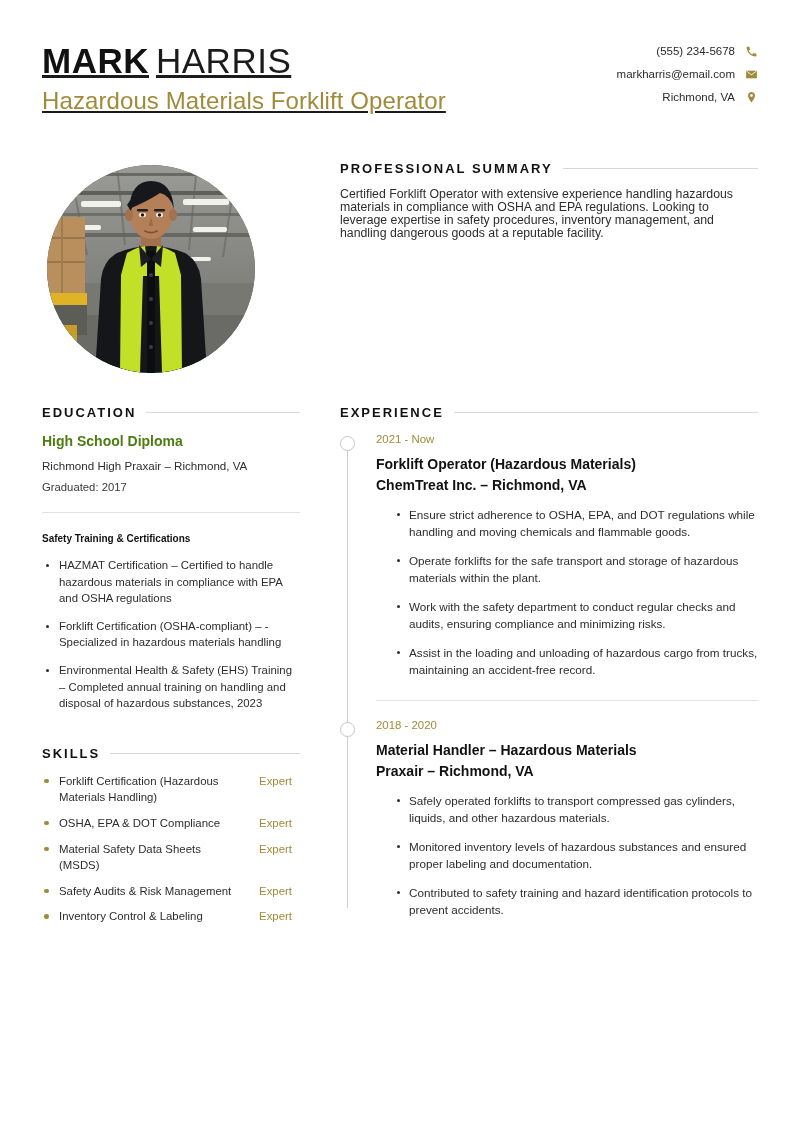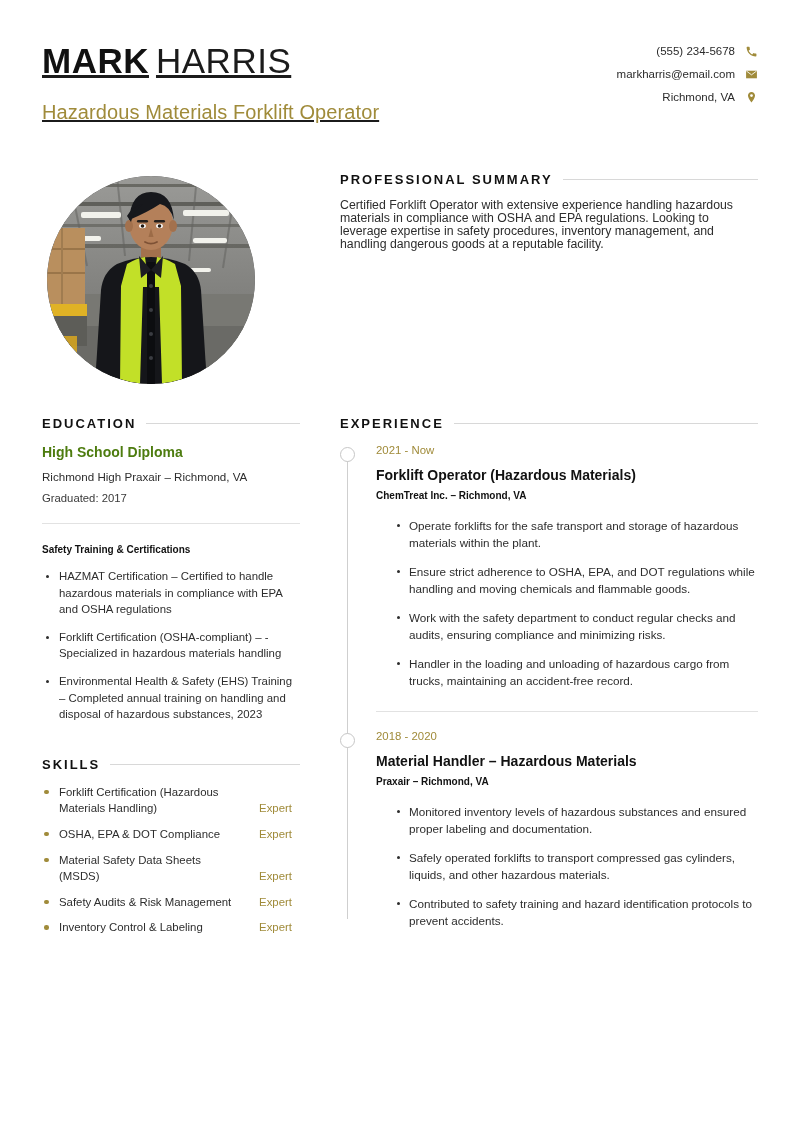--- a/index.html
+++ b/index.html
@@ -38,22 +38,22 @@
   .name {
     font-size: 35px;
     line-height: 42px;
     letter-spacing: 0.5px;
     white-space: nowrap;
   }
   .name .first { font-weight: 700; color: #111111; }
   .name .last  { font-weight: 300; color: #1b1b1b; margin-left: 7px; }
 
   .job-title {
-    margin-top: 17px;
-    font-size: 20px;
+    margin-top: 6px;
+    font-size: 24px;
     line-height: 26px;
     font-weight: 400;
     color: #a08b3a;
     letter-spacing: 0.1px;
   }
 
   .contact {
     padding-top: 10px;
     display: flex;
     flex-direction: column;
@@ -178,21 +178,21 @@
     position: absolute;
     left: 4px; top: 7px;
     width: 3px; height: 3px;
     border-radius: 50%;
     background: #2d2d2d;
   }
 
   
   .skill-row {
     display: flex;
-    align-items: flex-end;
+    align-items: flex-start;
     justify-content: space-between;
     gap: 20px;
     margin-bottom: 9px;
   }
   .skill-row:last-child { margin-bottom: 0; }
   .skill-name {
     position: relative;
     padding-left: 17px;
     font-size: 11.4px;
     line-height: 16.6px;
@@ -245,21 +245,21 @@
     color: #a08b3a;
     margin-bottom: 7px;
   }
   .job-role {
     font-size: 14px;
     font-weight: 700;
     color: #111111;
     line-height: 20px;
   }
   .job-company {
-    font-size: 10px;
+    font-size: 14px;
     font-weight: 700;
     color: #111111;
     line-height: 20px;
     margin-top: 1px;
   }
   ul.job-points {
     list-style: none;
     margin-top: 11px;
     padding-left: 19px;
   }
@@ -505,37 +505,37 @@
 
       <div class="timeline">
         <div class="tl-line"></div>
 
         <div class="job">
           <div class="dot"></div>
           <div class="job-date">2021 - Now</div>
           <div class="job-role">Forklift Operator (Hazardous Materials)</div>
           <div class="job-company">ChemTreat Inc. – Richmond, VA</div>
           <ul class="job-points">
+            <li>Ensure strict adherence to OSHA, EPA, and DOT regulations while handling and moving chemicals and flammable goods.</li>
             <li>Operate forklifts for the safe transport and storage of hazardous materials within the plant.</li>
-            <li>Ensure strict adherence to OSHA, EPA, and DOT regulations while handling and moving chemicals and flammable goods.</li>
             <li>Work with the safety department to conduct regular checks and audits, ensuring compliance and minimizing risks.</li>
-            <li>Handler in the loading and unloading of hazardous cargo from trucks, maintaining an accident-free record.</li>
+            <li>Assist in the loading and unloading of hazardous cargo from trucks, maintaining an accident-free record.</li>
           </ul>
         </div>
 
         <div class="job-sep"></div>
 
         <div class="job">
           <div class="dot"></div>
           <div class="job-date">2018 - 2020</div>
           <div class="job-role">Material Handler – Hazardous Materials</div>
           <div class="job-company">Praxair – Richmond, VA</div>
           <ul class="job-points">
+            <li>Safely operated forklifts to transport compressed gas cylinders, liquids, and other hazardous materials.</li>
             <li>Monitored inventory levels of hazardous substances and ensured proper labeling and documentation.</li>
-            <li>Safely operated forklifts to transport compressed gas cylinders, liquids, and other hazardous materials.</li>
             <li>Contributed to safety training and hazard identification protocols to prevent accidents.</li>
           </ul>
         </div>
       </div>
     </div>
 
   </div>
 </div>
 
 </body></html>

